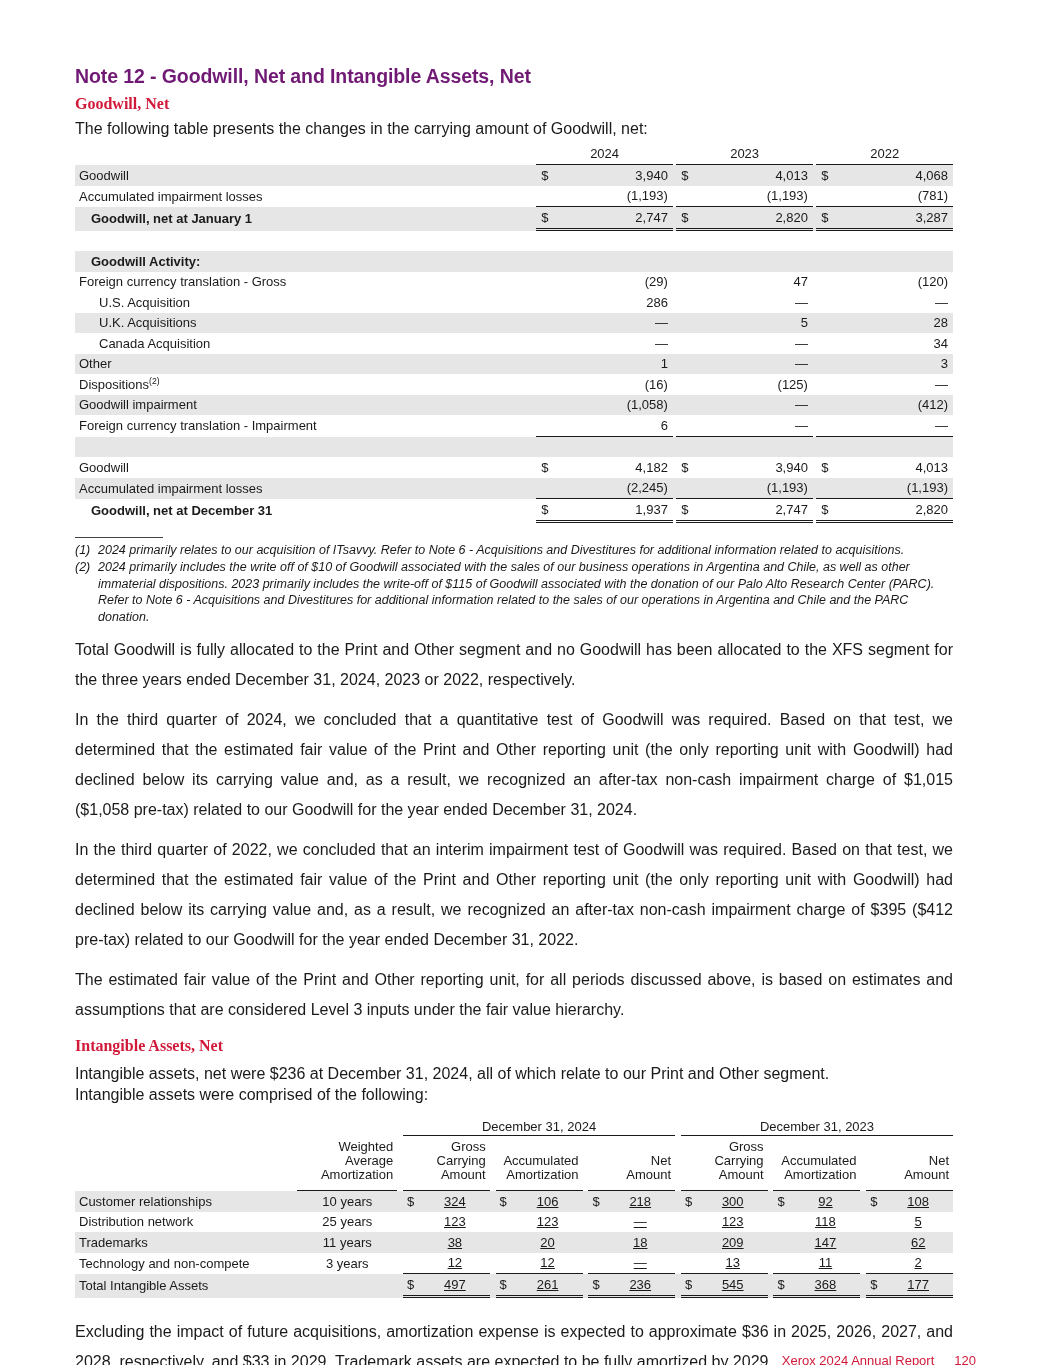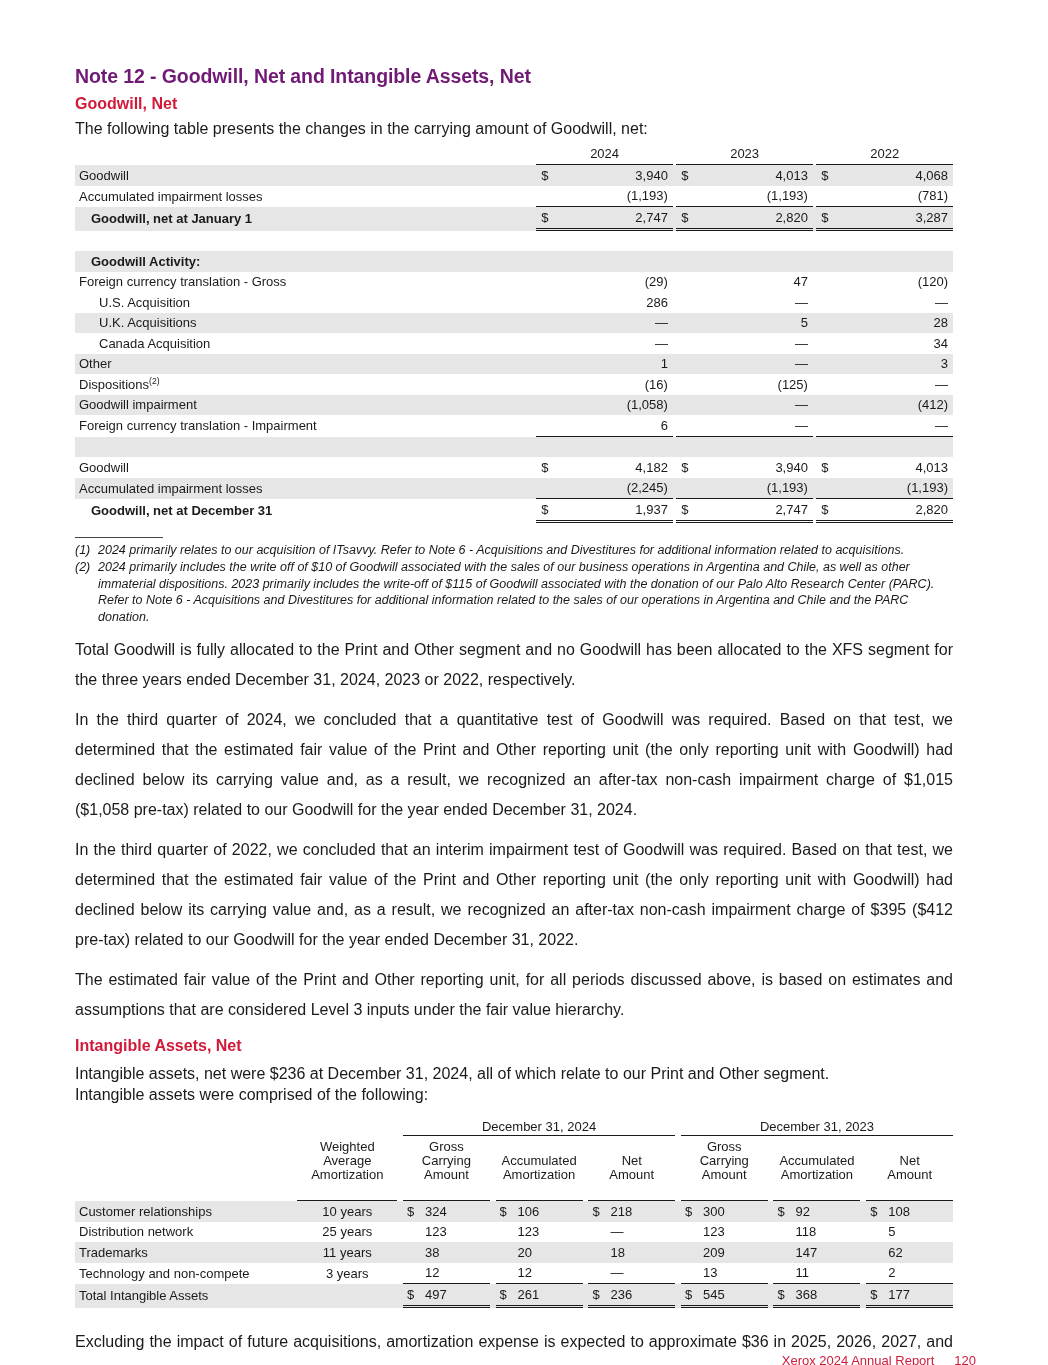--- a/index.html
+++ b/index.html
@@ -1,19 +1,19 @@
 <!DOCTYPE html>
 <html><head>
 <meta charset="utf-8">
 <style>
   html, body { margin: 0; padding: 0; background: #ffffff; }
   body { width: 1048px; height: 1365px; position: relative; font-family: "Liberation Sans", sans-serif; color: #1a1a1a; overflow: hidden; }
   .page { position: absolute; left: 75px; top: 60px; width: 878px; }
   h1 { font-size: 19.5px; font-weight: bold; color: #701a75; margin: 5px 0 7px 0; letter-spacing: -0.1px; }
-  h2 { font-size: 16px; font-weight: bold; color: #d11a39; margin: 0 0 6px 0; }
+  h2 { font-size: 16px; font-weight: bold; color: #d11a39; margin: 0 0 6px 0; font-family: Liberation Serif, serif; }
   p.body { font-size: 16px; line-height: 30px; margin: 0 0 10px 0; text-align: justify; }
   p.intro { font-size: 16px; line-height: 20.5px; margin: 0 0 4px 0; }
 
   
   table { border-collapse: separate; border-spacing: 0; width: 100%; font-size: 13px; }
   table.gw td { height: 20.5px; padding: 0 4px; white-space: nowrap; }
   table.gw .lbl { width: 470px; }
   table.gw .sp { width: 4px; padding: 0; }
   table.gw .dol { width: 12px; text-align: left; padding-left: 5px; }
   table.gw .num { width: 106px; text-align: right; padding-right: 5px; }
@@ -30,23 +30,23 @@
   .fn { display: flex; font-size: 12.5px; font-style: italic; line-height: 16.5px; margin-bottom: 1px; }
   .fn .mk { width: 23px; flex-shrink: 0; }
   .fn .tx { flex: 1; padding-right: 8px; }
 
   
   table.ia td { height: 20.5px; padding: 0 4px; white-space: nowrap; font-size: 13px; }
   table.ia .lbl { width: 215px; }
   table.ia .wa { width: 92px; text-align: center; }
   table.ia .sp { width: 6px; padding: 0; }
   table.ia .dol { width: 10px; padding-left: 4px; }
-  table.ia .num { width: 60px; text-align: left; padding-right: 5px; }
+  table.ia .num { width: 60px; text-align: center; padding-right: 5px; text-decoration: underline; }
   table.ia .grp td { height: 18px; text-align: center; }
-  table.ia .colh td { text-align: center; vertical-align: bottom; line-height: 14px; height: 46px; padding-bottom: 18px; }
+  table.ia .colh td { text-align: right; vertical-align: bottom; line-height: 14px; height: 46px; padding-bottom: 8px; }
 
   .footer { position: absolute; right: 72px; top: 1353px; font-size: 13px; color: #d11a39; }
   .footer span + span { margin-left: 20px; }
 </style>
 </head>
 <body>
 
 <div class="page">
   <h1>Note 12 - Goodwill, Net and Intangible Assets, Net</h1>
   <h2>Goodwill, Net</h2>

